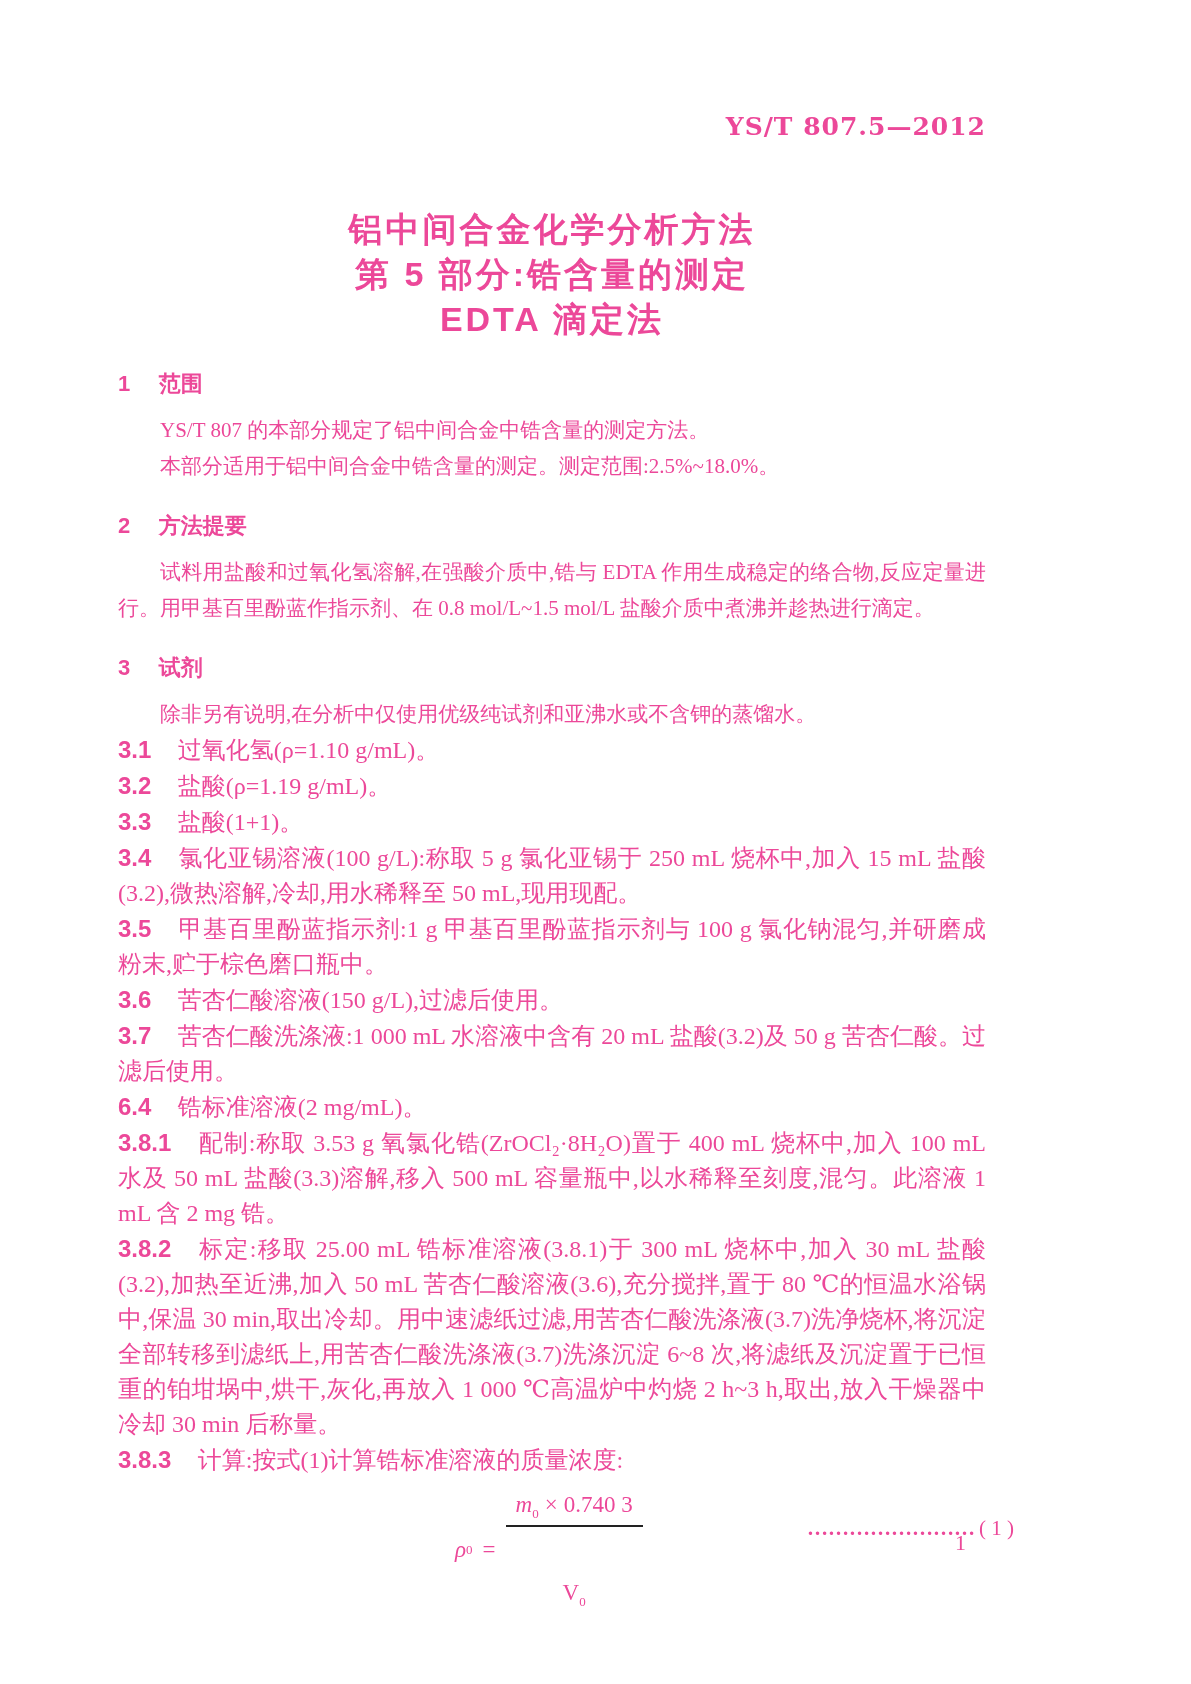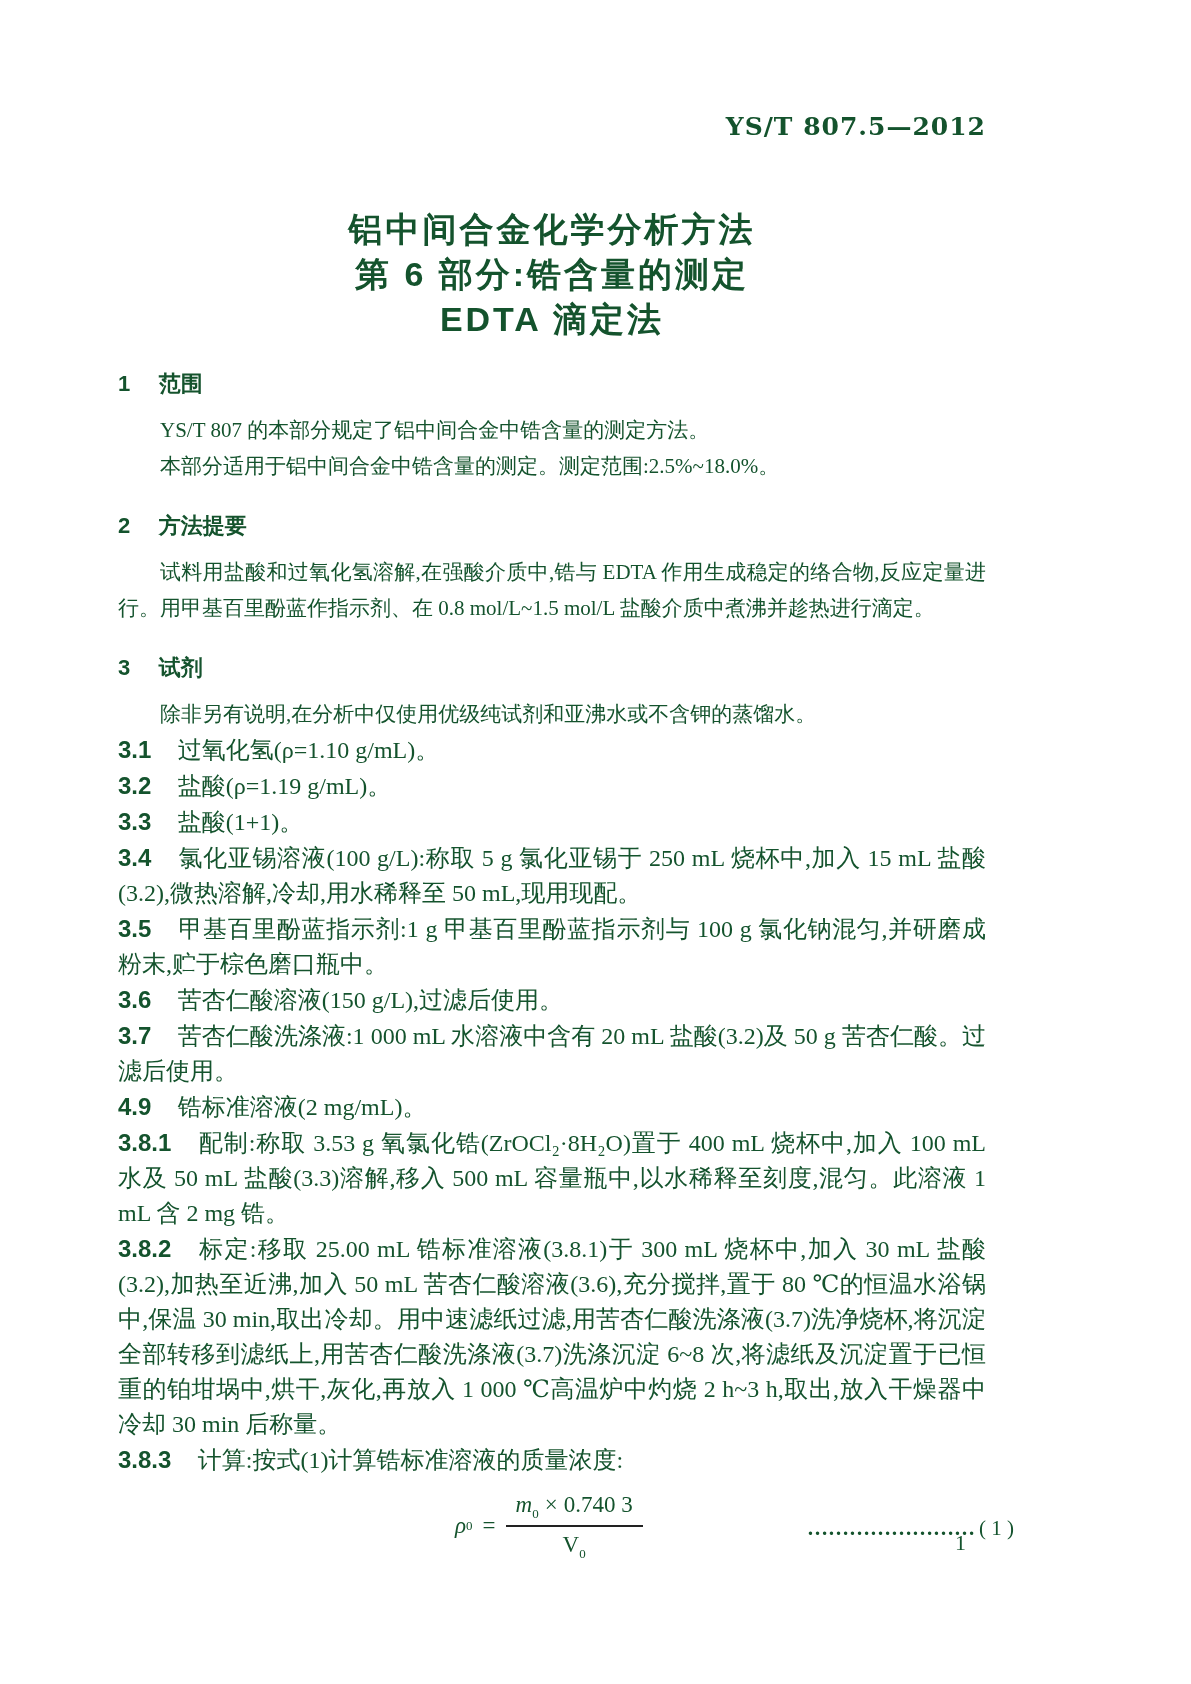--- a/index.html
+++ b/index.html
@@ -4,21 +4,21 @@
 <style>
   html,body { margin:0; padding:0; background:#e8e8e8; }
   .page {
     position:relative;
     width:1191px; height:1684px;
     margin:0 auto;
     background:#ffffff;
     box-sizing:border-box;
     padding:0 205px 0 118px;
     font-family:"Liberation Serif","DejaVu Serif",serif;
-    color:#14532d;
+    color:#ec4899;
     overflow:hidden;
   }
   .doc-number {
     padding-top:112px;
     text-align:right;
     font-family:"DejaVu Serif","Liberation Serif",serif;
     font-weight:700;
     font-size:25px;
     letter-spacing:1px;
   }
@@ -75,21 +75,21 @@
     display:flex;
     align-items:center;
     font-size:23px;
   }
   .equation .var-it { font-style:italic; }
   .equation sub { font-size:13px; line-height:1; }
   .eq-sign { margin:0 10px; }
   .frac { display:inline-flex; flex-direction:column; align-items:center; }
   .frac .num { padding:0 10px 5px 10px; border-bottom:2px solid #222; white-space:nowrap; }
   .frac .num .op { margin:0 6px; }
-  .frac .den { padding-top:5px; }
+  .frac .den { padding-top:5px;margin-top:48px; }
   .eq-leader {
     position:absolute;
     right:-28px; top:26px;
     font-size:21px;
     white-space:nowrap;
   }
   .eq-leader .dots { letter-spacing:0px; font-weight:700; }
   .eq-leader .eq-label { margin-left:4px; }
   .page-number {
     position:absolute;
@@ -99,21 +99,21 @@
 </style>
 </head>
 <body>
 
 <div class="page">
 
   <div class="doc-number">YS/T 807.5—2012</div>
 
   <div class="title-block">
     <div class="title-line">铝中间合金化学分析方法</div>
-    <div class="title-line">第 6 部分:锆含量的测定</div>
+    <div class="title-line">第 5 部分:锆含量的测定</div>
     <div class="title-line">EDTA 滴定法</div>
   </div>
 
 
   <h2 class="sec-heading"><span class="sec-num">1</span><span>范围</span></h2>
   <p class="body-para">YS/T 807 的本部分规定了铝中间合金中锆含量的测定方法。</p>
   <p class="body-para">本部分适用于铝中间合金中锆含量的测定。测定范围:2.5%~18.0%。</p>
 
   <h2 class="sec-heading"><span class="sec-num">2</span><span>方法提要</span></h2>
   <p class="body-para">试料用盐酸和过氧化氢溶解,在强酸介质中,锆与 EDTA 作用生成稳定的络合物,反应定量进行。用甲基百里酚蓝作指示剂、在 0.8 mol/L~1.5 mol/L 盐酸介质中煮沸并趁热进行滴定。</p>
@@ -121,21 +121,21 @@
   <h2 class="sec-heading"><span class="sec-num">3</span><span>试剂</span></h2>
   <p class="body-para">除非另有说明,在分析中仅使用优级纯试剂和亚沸水或不含钾的蒸馏水。</p>
 
   <p class="clause"><span class="clause-num">3.1</span><span class="clause-text">过氧化氢(ρ=1.10 g/mL)。</span></p>
   <p class="clause"><span class="clause-num">3.2</span><span class="clause-text">盐酸(ρ=1.19 g/mL)。</span></p>
   <p class="clause"><span class="clause-num">3.3</span><span class="clause-text">盐酸(1+1)。</span></p>
   <p class="clause"><span class="clause-num">3.4</span><span class="clause-text">氯化亚锡溶液(100 g/L):称取 5 g 氯化亚锡于 250 mL 烧杯中,加入 15 mL 盐酸(3.2),微热溶解,冷却,用水稀释至 50 mL,现用现配。</span></p>
   <p class="clause"><span class="clause-num">3.5</span><span class="clause-text">甲基百里酚蓝指示剂:1 g 甲基百里酚蓝指示剂与 100 g 氯化钠混匀,并研磨成粉末,贮于棕色磨口瓶中。</span></p>
   <p class="clause"><span class="clause-num">3.6</span><span class="clause-text">苦杏仁酸溶液(150 g/L),过滤后使用。</span></p>
   <p class="clause"><span class="clause-num">3.7</span><span class="clause-text">苦杏仁酸洗涤液:1 000 mL 水溶液中含有 20 mL 盐酸(3.2)及 50 g 苦杏仁酸。过滤后使用。</span></p>
-  <p class="clause"><span class="clause-num">4.9</span><span class="clause-text">锆标准溶液(2 mg/mL)。</span></p>
+  <p class="clause"><span class="clause-num">6.4</span><span class="clause-text">锆标准溶液(2 mg/mL)。</span></p>
   <p class="clause"><span class="clause-num">3.8.1</span><span class="clause-text">配制:称取 3.53 g 氧氯化锆(ZrOCl₂·8H₂O)置于 400 mL 烧杯中,加入 100 mL 水及 50 mL 盐酸(3.3)溶解,移入 500 mL 容量瓶中,以水稀释至刻度,混匀。此溶液 1 mL 含 2 mg 锆。</span></p>
   <p class="clause"><span class="clause-num">3.8.2</span><span class="clause-text">标定:移取 25.00 mL 锆标准溶液(3.8.1)于 300 mL 烧杯中,加入 30 mL 盐酸(3.2),加热至近沸,加入 50 mL 苦杏仁酸溶液(3.6),充分搅拌,置于 80 ℃的恒温水浴锅中,保温 30 min,取出冷却。用中速滤纸过滤,用苦杏仁酸洗涤液(3.7)洗净烧杯,将沉淀全部转移到滤纸上,用苦杏仁酸洗涤液(3.7)洗涤沉淀 6~8 次,将滤纸及沉淀置于已恒重的铂坩埚中,烘干,灰化,再放入 1 000 ℃高温炉中灼烧 2 h~3 h,取出,放入干燥器中冷却 30 min 后称量。</span></p>
   <p class="clause"><span class="clause-num">3.8.3</span><span class="clause-text">计算:按式(1)计算锆标准溶液的质量浓度:</span></p>
 
   <div class="formula-row">
     <div class="equation">
       <span class="var-it">ρ</span>
         <sub>0</sub>
       <span class="eq-sign">=</span>
       <span class="frac">

